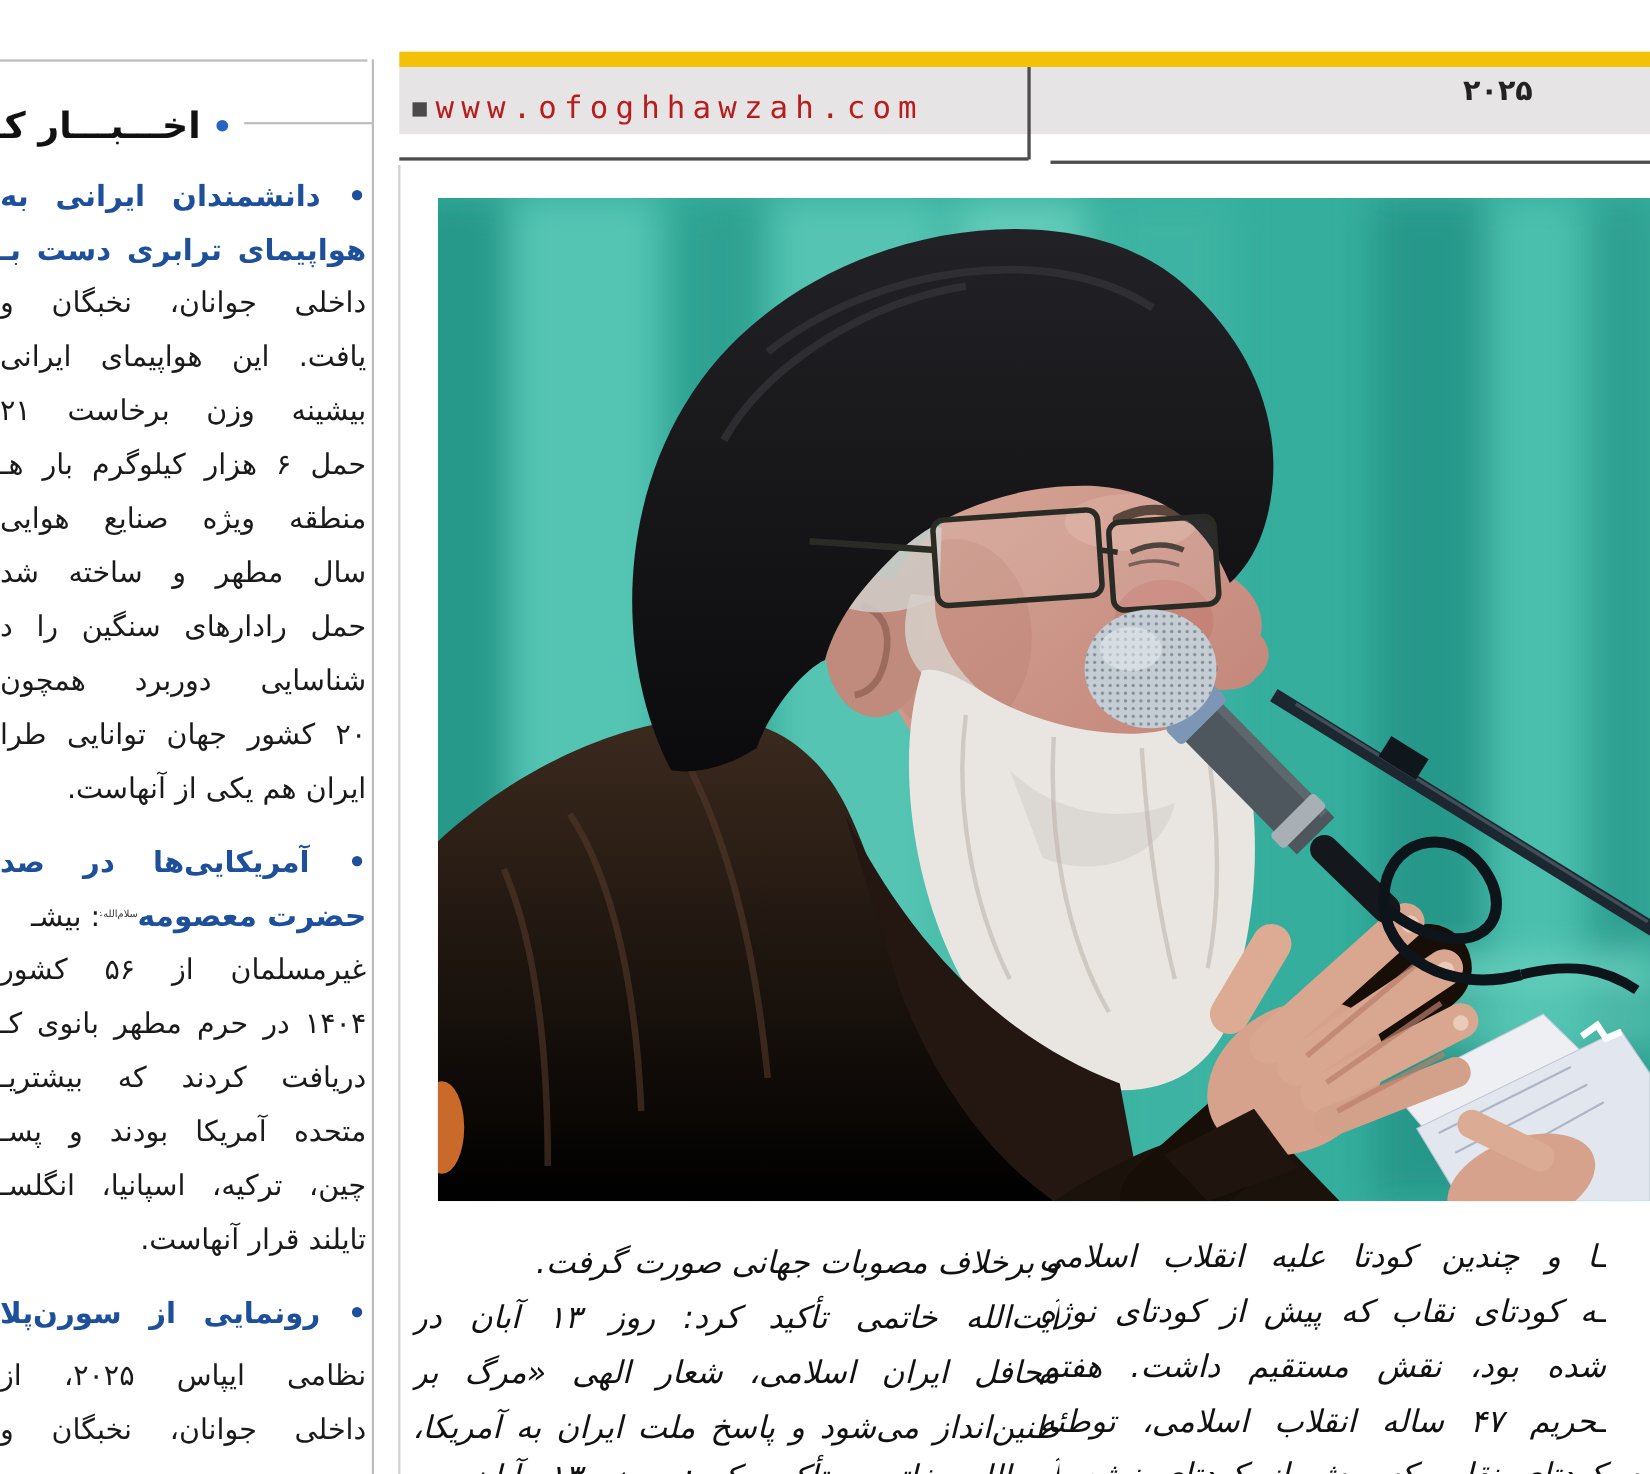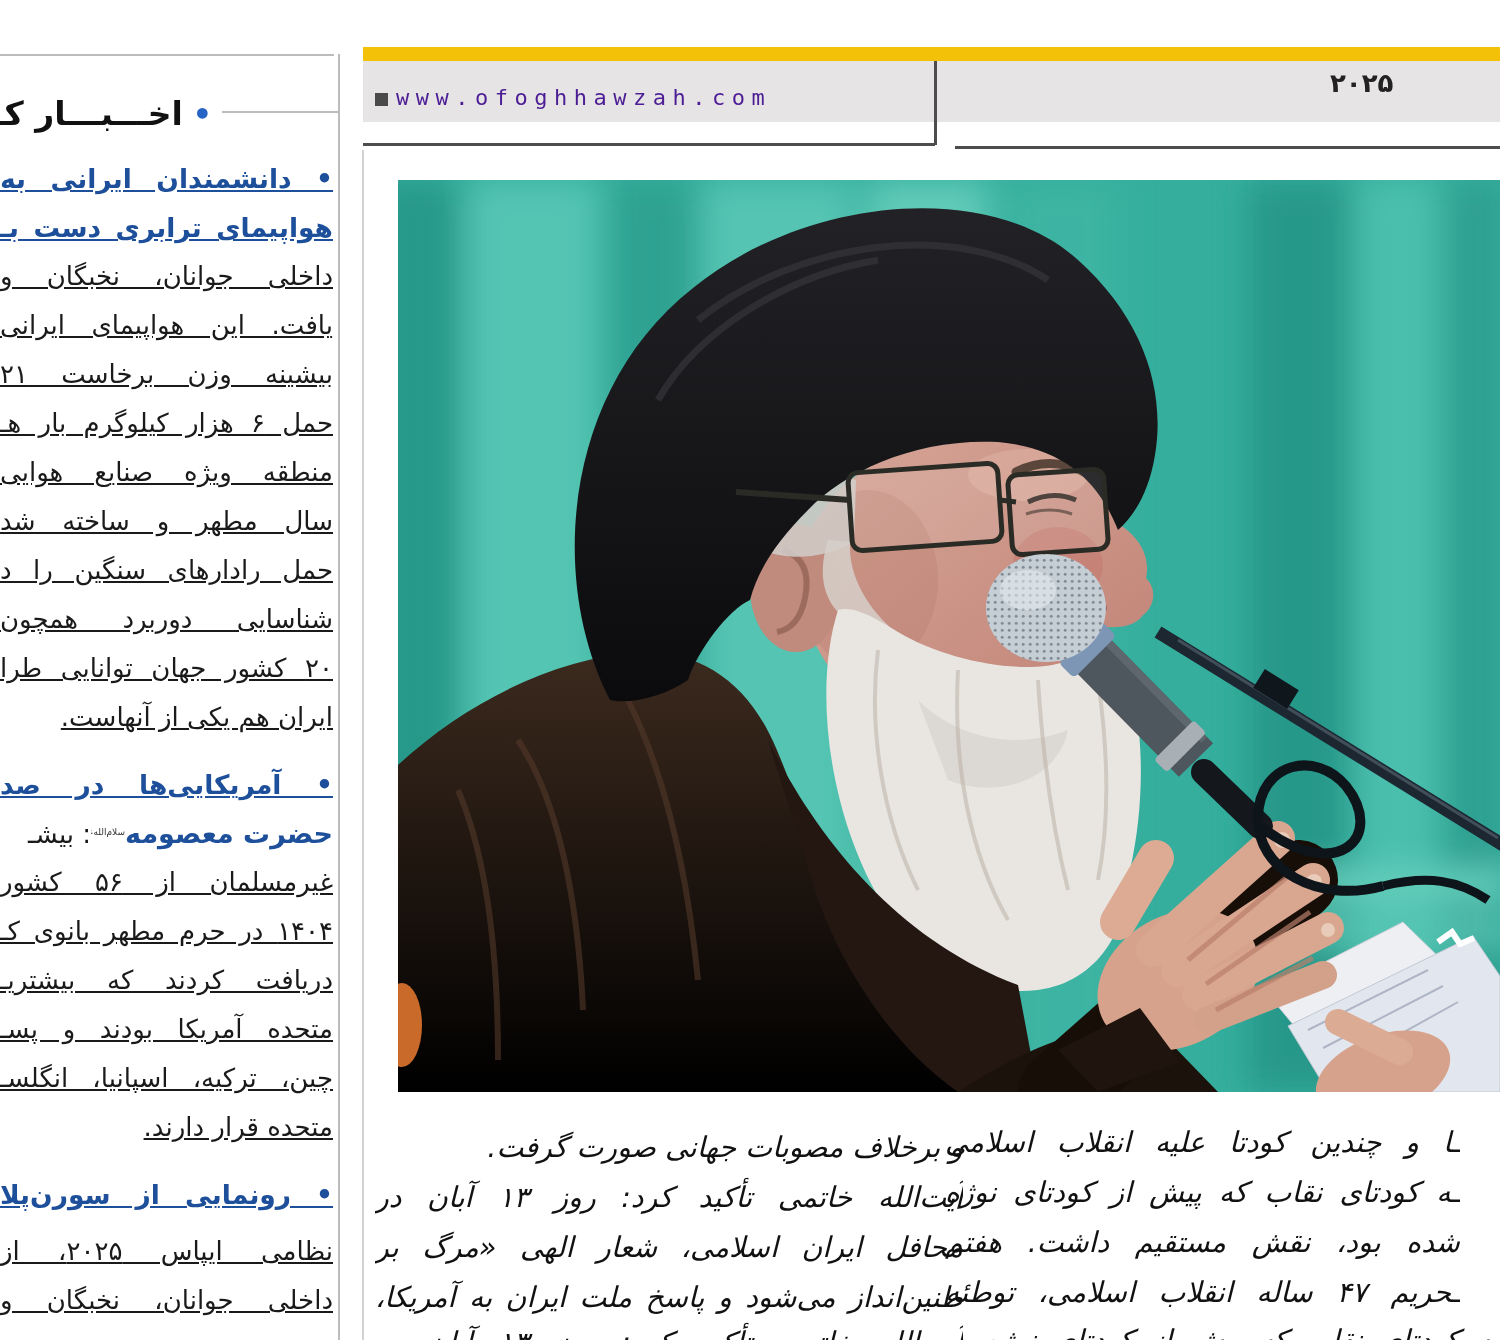--- a/index.html
+++ b/index.html
@@ -8,22 +8,22 @@
     width:1500px;height:1340px;
     background:#ffffff;
     overflow:hidden;
     font-family:"DejaVu Sans",sans-serif;
   }
   
   .yellow-bar{position:absolute;left:363px;top:47px;width:1137px;height:14px;background:#f3c208;}
   .header-bar{position:absolute;left:363px;top:61px;width:1137px;height:61px;background:#e6e4e5;}
   .url-text{
     position:absolute;left:375px;top:75px;height:46px;line-height:46px;
-    font-family:"DejaVu Sans Mono",monospace;font-size:22px;letter-spacing:6.5px;
-    color:#4c1d95;direction:ltr;white-space:nowrap;
+    font-family:"DejaVu Sans Mono",monospace;font-size:28px;letter-spacing:6.5px;
+    color:#b91c1c;direction:ltr;white-space:nowrap;
   }
   .url-bullet{display:inline-block;width:13px;height:13px;background:#4a4a4a;margin-right:8px;vertical-align:middle;}
   .header-divider{position:absolute;left:934px;top:61px;width:3px;height:84px;background:#4d4d4d;}
   .rule-left{position:absolute;left:363px;top:143px;width:572px;height:3px;background:#4d4d4d;}
   .rule-right{position:absolute;left:955px;top:146px;width:545px;height:3px;background:#4d4d4d;}
   .year-text{
     position:absolute;left:1330px;top:60px;width:160px;height:46px;line-height:46px;
     font-size:26px;font-weight:bold;color:#222;text-align:left;direction:rtl;
   }
   
@@ -33,21 +33,21 @@
   .main-left-border{position:absolute;left:362px;top:150px;width:2px;height:1190px;background:#d2d0d1;}
   .sidebar-title{
     position:absolute;left:0;top:88px;width:212px;height:52px;line-height:52px;
     direction:rtl;white-space:nowrap;overflow:hidden;text-align:right;
     font-size:33px;font-weight:bold;color:#111;
   }
   .sidebar-title .dot{color:#2563c4;font-size:30px;padding-left:10px;}
   .sidebar-news{position:absolute;left:0;top:154px;width:333px;}
   .side-item{
     direction:rtl;width:333px;height:49px;line-height:49px;overflow:hidden;
-    font-size:26px;color:#1a1a1a;text-align:justify;text-align-last:justify;text-decoration:underline;
+    font-size:26px;color:#1a1a1a;text-align:justify;text-align-last:justify;
   }
   .side-item.end{text-align:center;text-align-last:right;}
   .side-item.blue{color:#1d4f9b;font-weight:bold;font-size:26.5px;}
   .side-item.gap{margin-top:18px;}
   .side-item.gap-sm{margin-top:8px;}
   .masoumeh{direction:rtl;width:333px;height:49px;line-height:49px;overflow:hidden;text-align:right;white-space:nowrap;}
   .masoumeh .hl{color:#1d4f9b;font-weight:bold;font-size:27px;}
   .masoumeh .hon{font-size:9px;color:#333;display:inline-block;max-width:34px;overflow:hidden;vertical-align:super;line-height:10px;}
   .masoumeh .rest{font-size:26px;color:#1a1a1a;}
   
@@ -98,21 +98,21 @@
   <div class="side-item end">ایران هم یکی از آنهاست.</div>
   <div class="side-item blue gap">• آمریکایی‌ها در صد</div>
   <div class="masoumeh">
     <span class="hl">حضرت معصومه</span><span class="hon">سلام‌الله‌علیها</span><span class="rest">: بیشـ</span>
   </div>
   <div class="side-item">غیرمسلمان از ۵۶ کشور</div>
   <div class="side-item">۱۴۰۴ در حرم مطهر بانوی کـ</div>
   <div class="side-item">دریافت کردند که بیشتریـ</div>
   <div class="side-item">متحده آمریکا بودند و پسـ</div>
   <div class="side-item">چین، ترکیه، اسپانیا، انگلسـ</div>
-  <div class="side-item end">متحده قرار دارند.</div>
+  <div class="side-item end">تایلند قرار آنهاست.</div>
   <div class="side-item blue gap">• رونمایی از سورن‌پلا</div>
   <div class="side-item gap-sm">نظامی ایپاس ۲۰۲۵، از</div>
   <div class="side-item">داخلی جوانان، نخبگان و</div>
 </div>
 
 <div class="photo">
 <svg width="1102" height="912" viewBox="0 0 1102 912" xmlns="http://www.w3.org/2000/svg">
   <defs>
     <filter id="blurbg" x="-20%" y="-20%" width="140%" height="140%">
           <feGaussianBlur stdDeviation="16"></feGaussianBlur>

